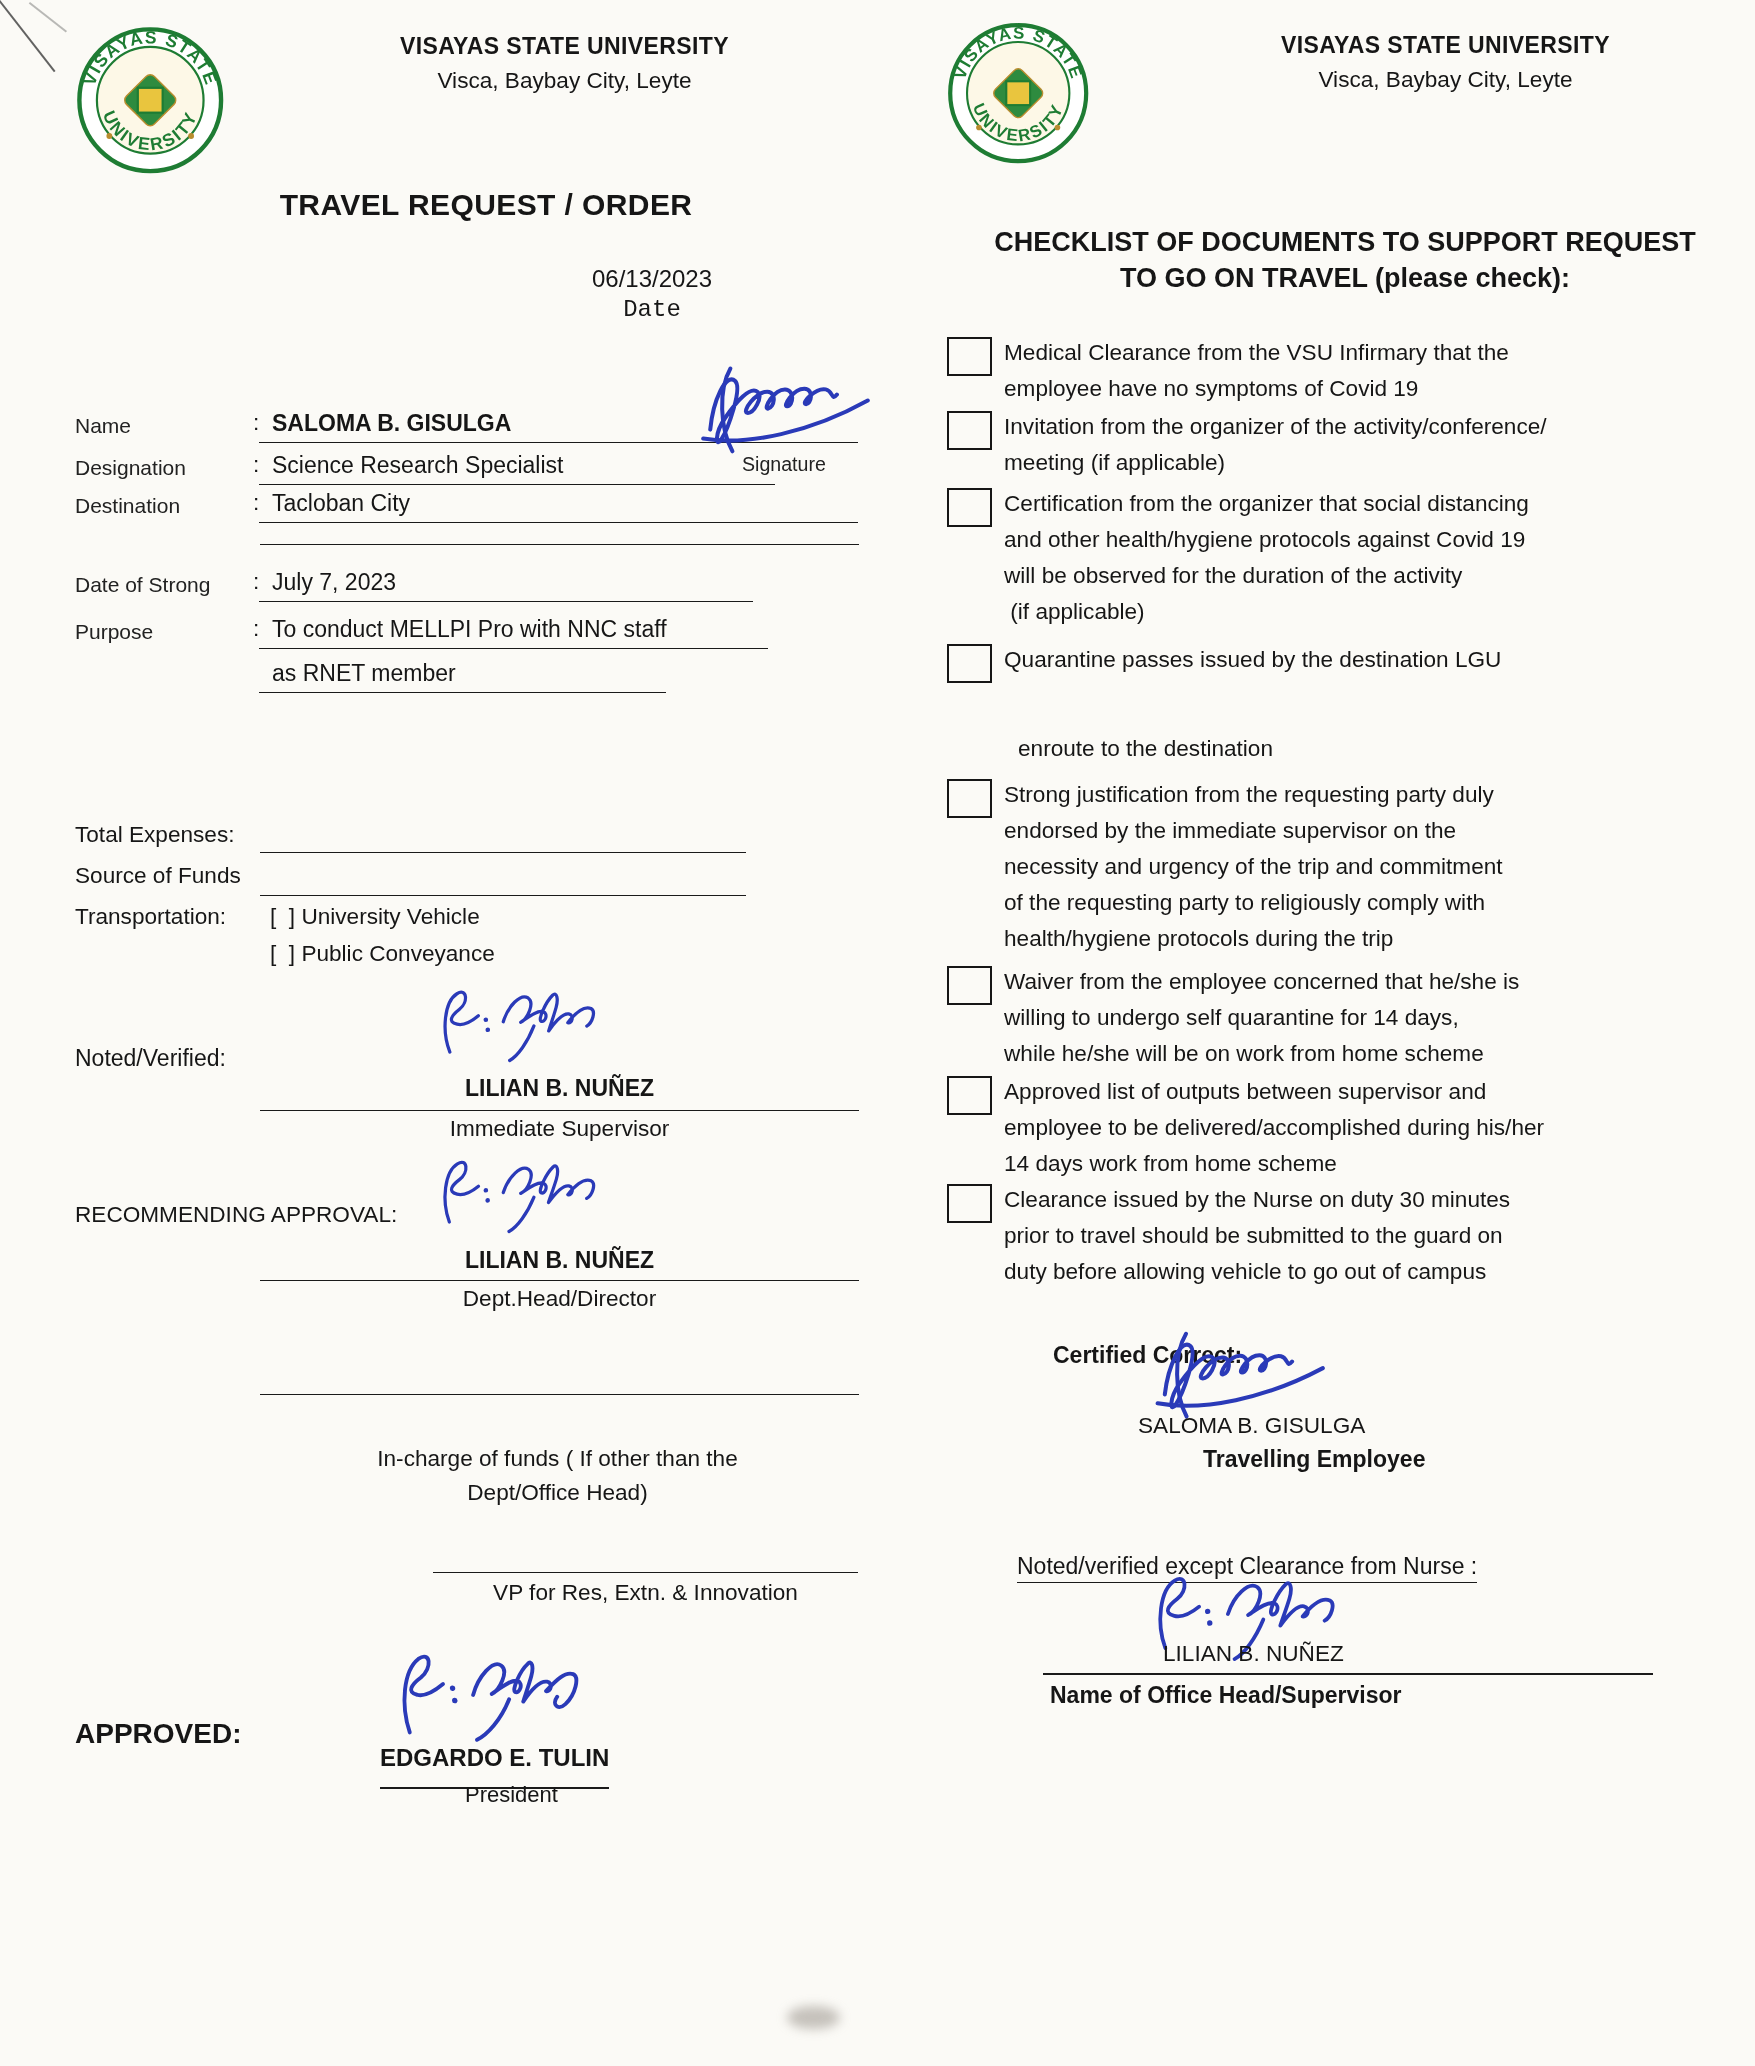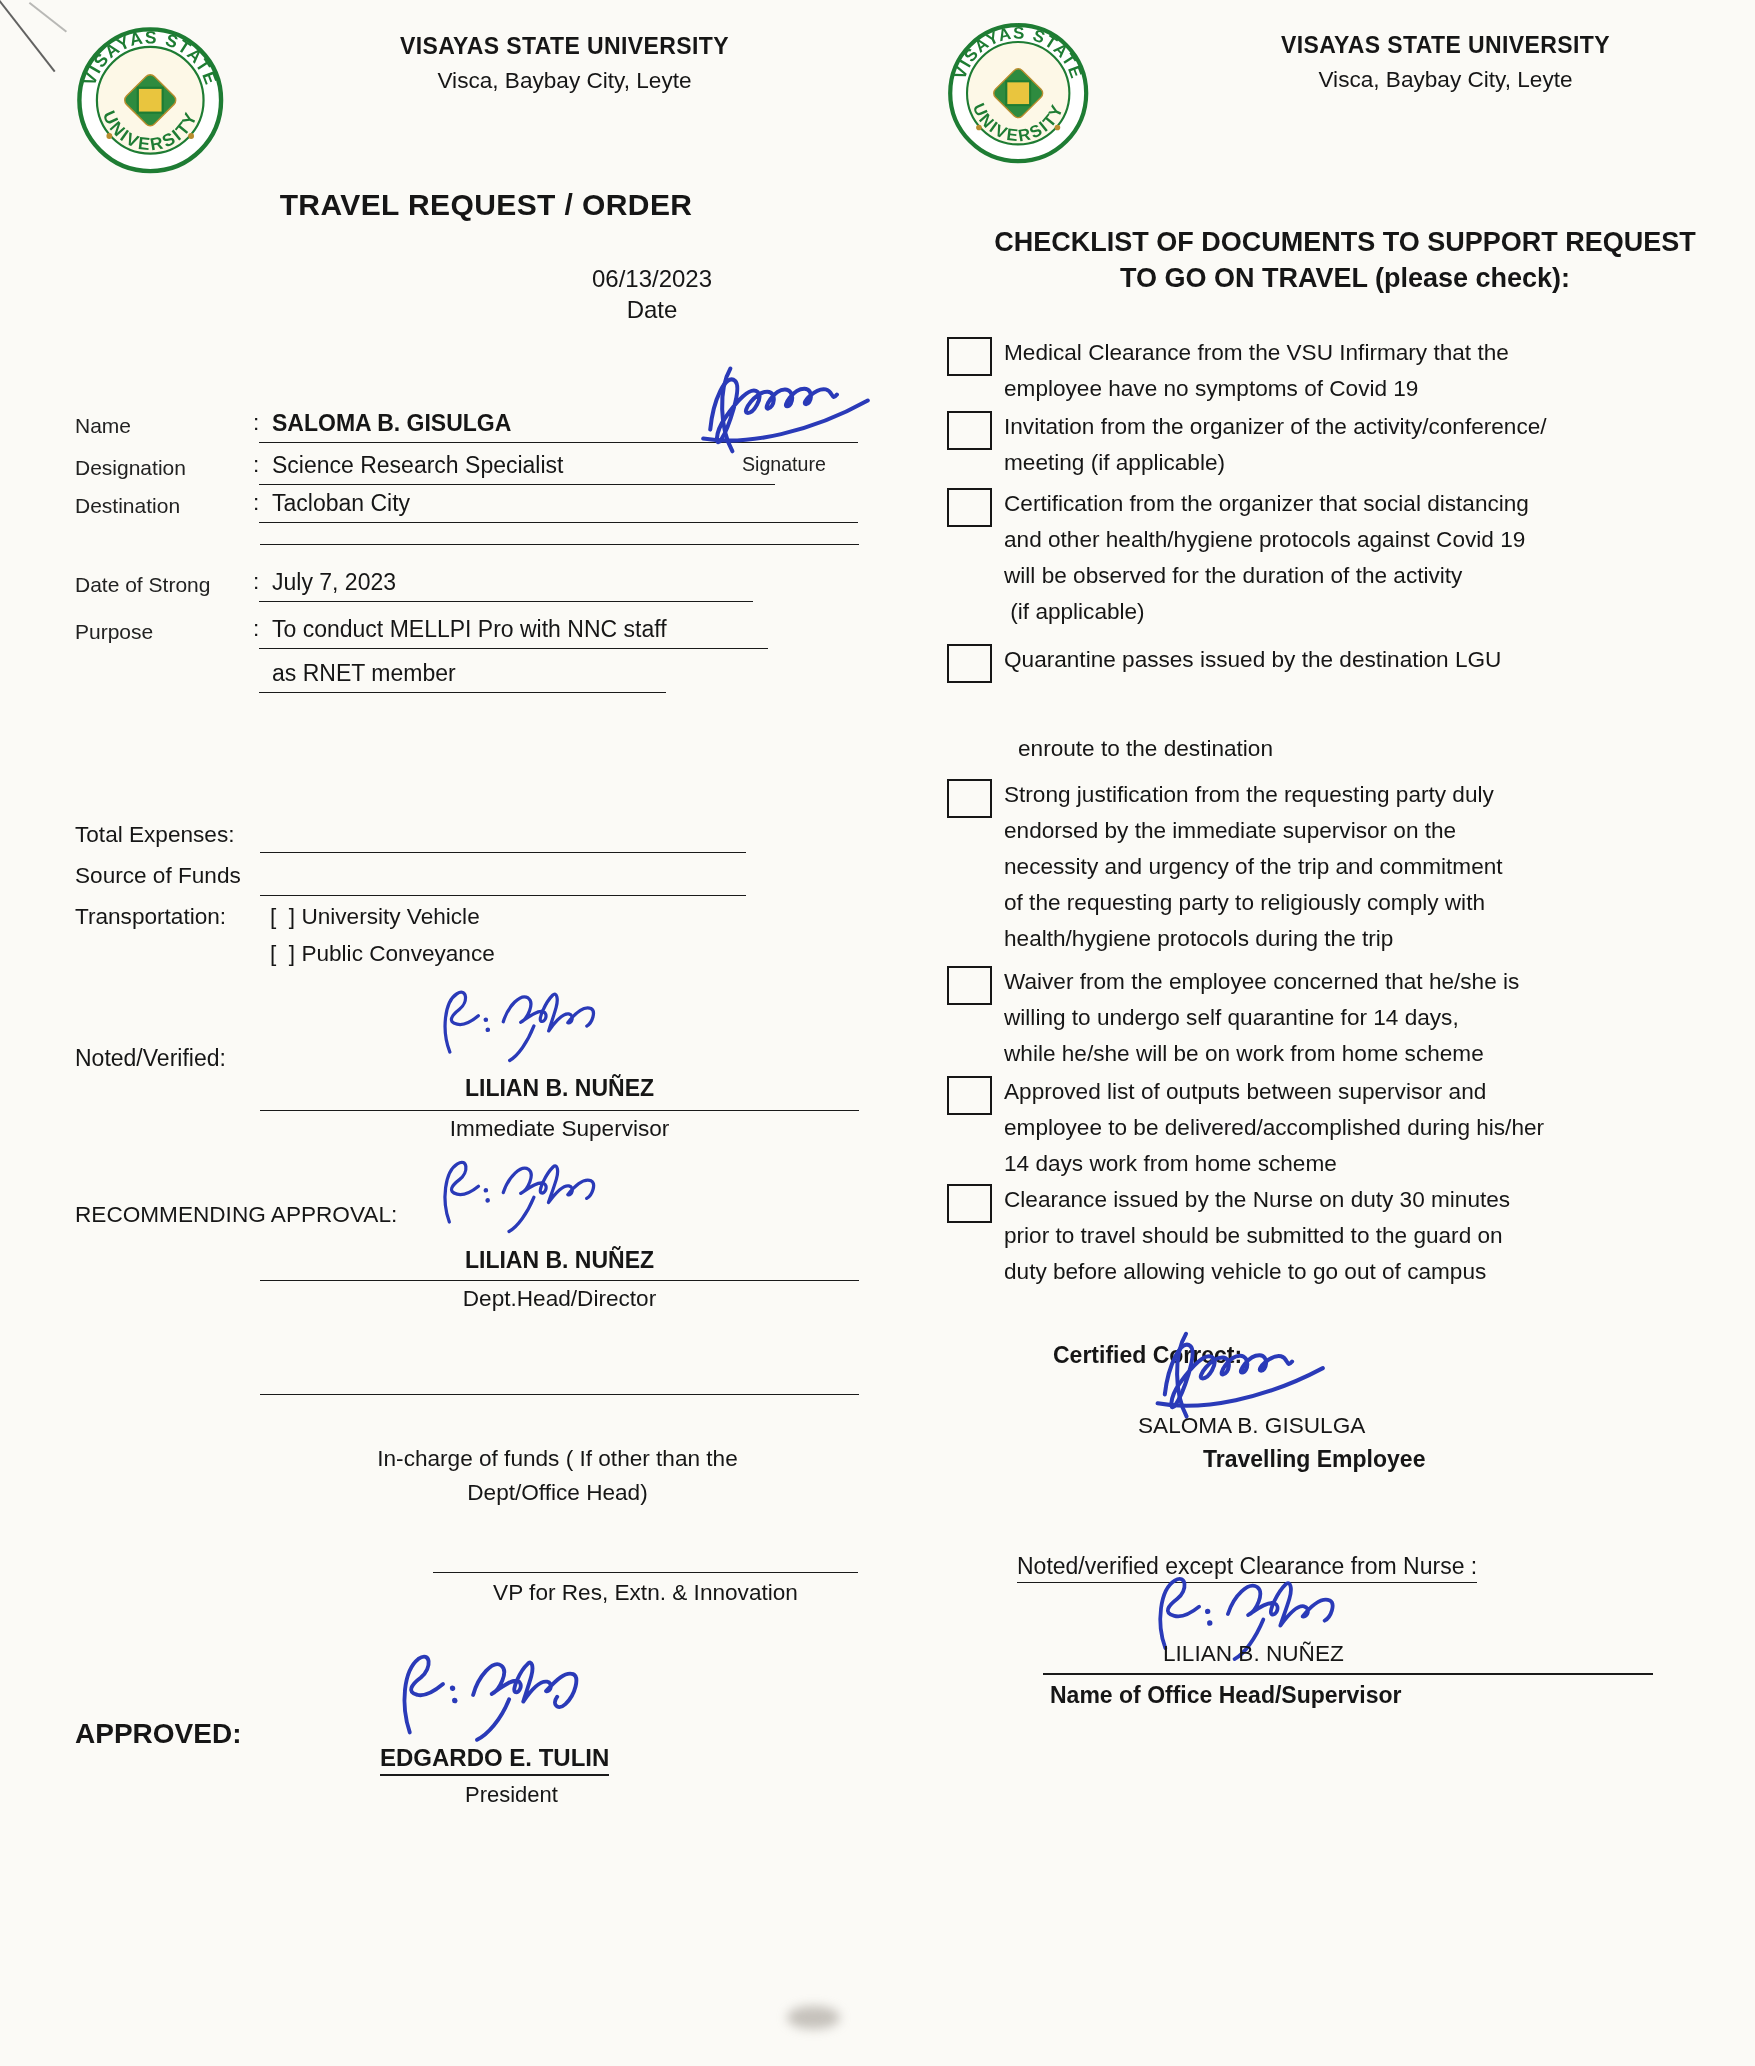--- a/index.html
+++ b/index.html
@@ -37,21 +37,21 @@
   .sig-name{font-size:23px;}
   .sig-role{font-size:22.6px;}
 
   
   .check-item{position:absolute;left:947px;width:800px;display:flex;align-items:flex-start;}
   .checkbox{flex:none;width:41px;height:35px;border:2.3px solid #161616;margin-right:12px;margin-top:1.5px;background:transparent;}
   .check-text{font-size:22.6px;line-height:36px;white-space:pre-line;}
 
   .sig{color:#2a3ab8;}
   .underlined{border-bottom:1.5px solid #1a1a1a;padding-bottom:1.5px;}
-  .heavy-underlined{border-bottom:2.3px solid #1a1a1a;padding-bottom:2px;}
+  .heavy-underlined{border-bottom:2.3px solid #1a1a1a;padding-bottom:15px;}
 
   
   .pencil{position:absolute;background:#3c3c3c;}
   .smudge{position:absolute;background:#9a948c;border-radius:50%;filter:blur(5.3px);opacity:.55;}
 </style>
 </head>
 <body>
 
 <svg width="0" height="0" style="position:absolute" aria-hidden="true">
   <defs>
@@ -116,21 +116,21 @@
 
   <div class="abs center" style="left:256px;top:33px;width:617px;">
     <h1 class="univ-name">VISAYAS STATE UNIVERSITY</h1>
     <div class="univ-addr">Visca, Baybay City, Leyte</div>
   </div>
 
   <div class="abs center form-title" style="left:181px;top:188px;width:610px;">TRAVEL REQUEST / ORDER</div>
 
   <div class="abs center" style="left:520px;top:265px;width:264px;">
     <div style="font-size:24px;">06/13/2023</div>
-    <div style="font-size:24px;margin-top:3px;">Date</div>
+    <div style="font-size:24px;margin-top:3px;font-family:Liberation Mono, monospace;">Date</div>
   </div>
 
   <div class="frow" style="top:408px;">
     <span class="flabel">Name</span>
     <span class="fcolon">:</span>
     <span class="fvalue b">SALOMA B. GISULGA</span>
     <span class="fline"></span>
   </div>
 
   <div class="frow" style="top:450px;">

